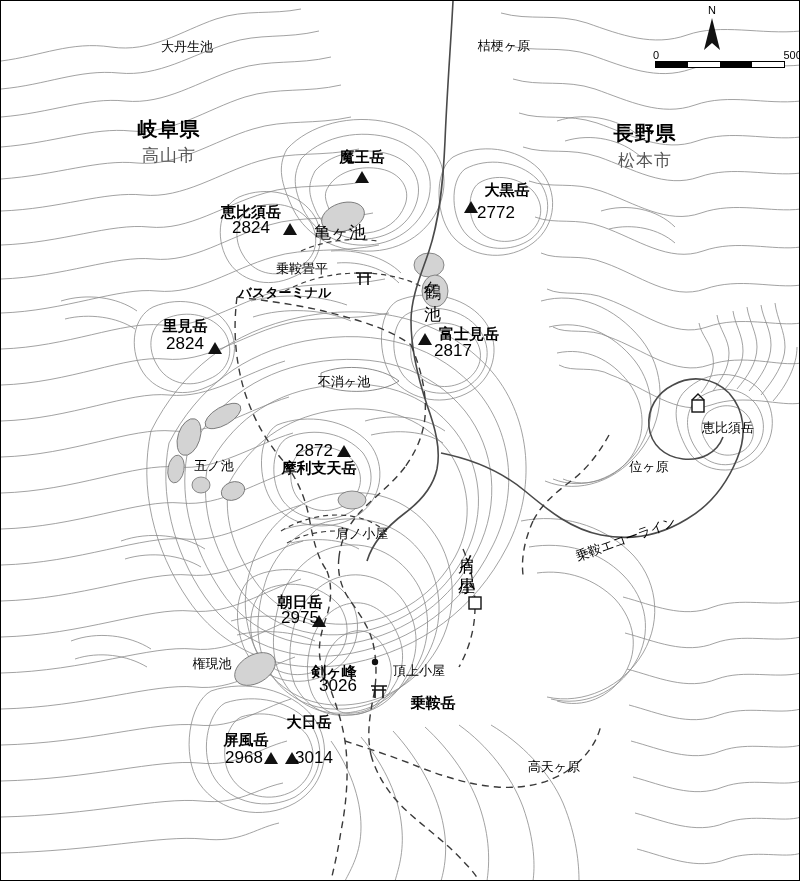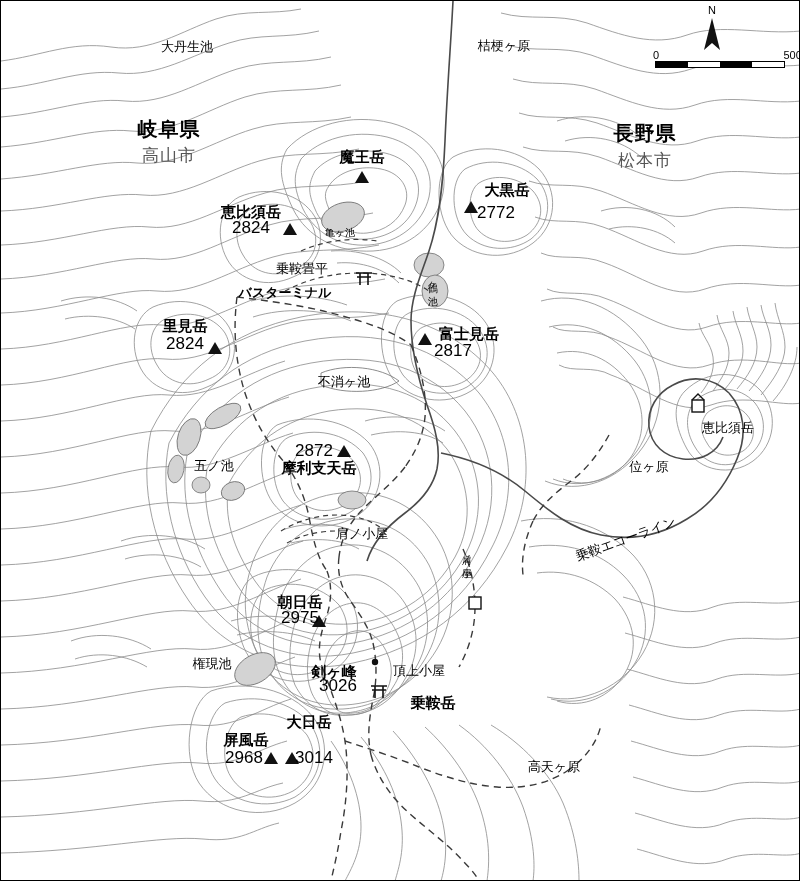--- a/index.html
+++ b/index.html
@@ -48,21 +48,21 @@
     font-size: 15px;
     font-weight: bold;
   }
   .lbl-elev {
     font-size: 17px;
   }
   .lbl-place {
     font-size: 13px;
   }
   .lbl-small {
-    font-size: 10px;
+    font-size: 17px;
   }
   .lbl-vert {
     writing-mode: vertical-rl;
     text-orientation: upright;
     letter-spacing: 1px;
   }
   .lbl-rot {
     font-size: 13px;
   }
   .scalebar {

